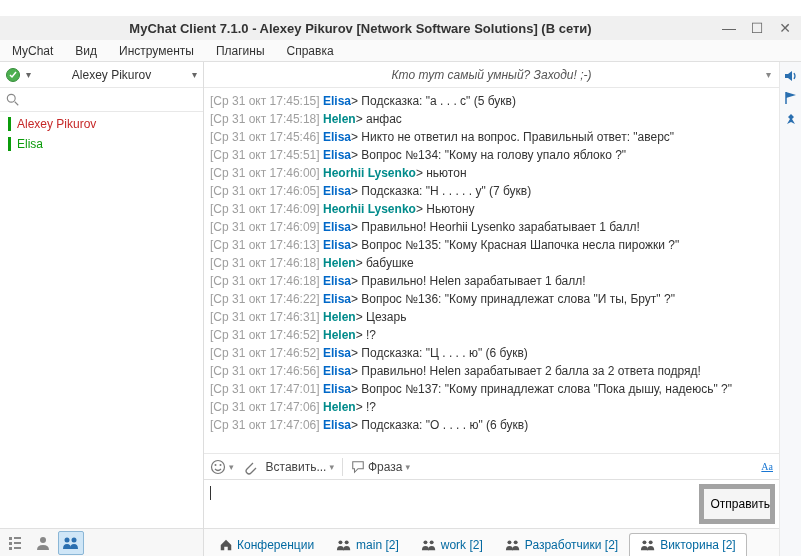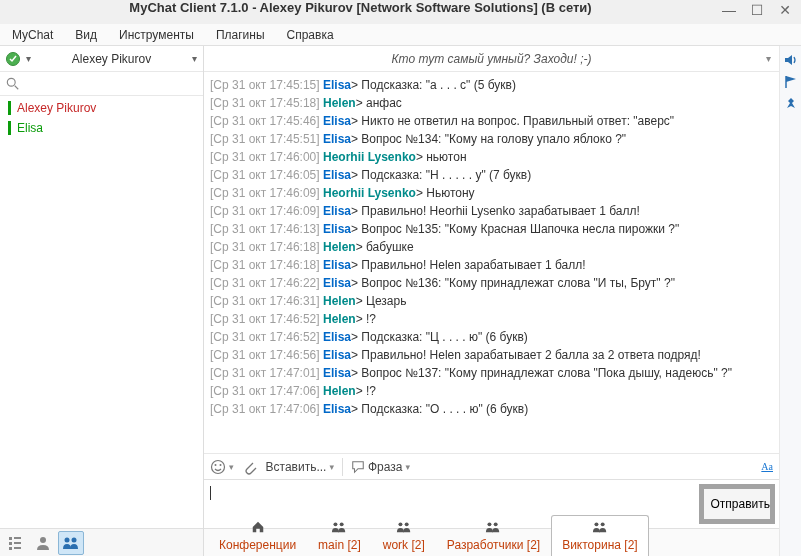--- a/index.html
+++ b/index.html
@@ -1,17 +1,17 @@
 <!DOCTYPE html>
 <html><head>
 <meta charset="utf-8">
 <style>
 * { margin: 0; padding: 0; box-sizing: border-box; font-family: Arial, sans-serif; font-size: 12px; }
 body { background: #fff; width: 801px; height: 556px; overflow: hidden; display: flex; flex-direction: column; }
-.titlebar { height: 24px; background: #f0f0f0; display: flex; padding: 0 4px; }
+.titlebar { height: 24px; background: #f0f0f0; display: flex; align-items: center; padding: 0 4px; margin-top: 16px; }
 .titlebar-title { flex: 1; text-align: center; font-weight: bold; font-size: 13px; color: #333; }
 .win-controls { display: flex; gap: 4px; }
 .win-btn { width: 24px; height: 20px; display: flex; align-items: center; justify-content: center; cursor: pointer; color: #666; font-size: 14px; }
 .menubar { height: 22px; background: #fafafa; display: flex; align-items: center; padding: 0 4px; gap: 6px; border-bottom: 1px solid #e0e0e0; }
 .menu-item { padding: 3px 8px; cursor: pointer; color: #333; }
 .main { flex: 1; display: flex; overflow: hidden; }
 .sidebar { width: 204px; display: flex; flex-direction: column; border-right: 1px solid #ddd; }
 .sb-header { height: 26px; display: flex; align-items: center; padding: 0 6px; gap: 6px; border-bottom: 1px solid #e8e8e8; }
 .status-dot { width: 14px; height: 14px; border-radius: 50%; background: #4caf50; border: 1px solid #388e3c; display:flex;align-items:center;justify-content:center;}
 .sb-name { flex: 1; text-align: center; color: #333; }
@@ -38,21 +38,21 @@
 .user-teal { color: #008b8b; font-weight: bold; }
 .gt { color:#333; }
 .compose-bar { height: 26px; display: flex; align-items: center; padding: 0 6px; gap: 8px; border-top: 1px solid #e8e8e8; }
 .cb-item { display: flex; align-items: center; gap: 3px; cursor: pointer; color: #444; }
 .cb-sep { height:18px;width:1px;background:#ddd;}
 .aa { margin-left:auto; color:#1976d2; text-decoration:underline; cursor:pointer; font-family: 'Times New Roman', serif; font-size:10px;}
 .compose-area { display:flex; border-top:1px solid #e0e0e0;}
 .input-box { flex:1; padding: 6px; min-height:48px;}
 .send-btn { width: 76px; margin:4px; border:5px solid #a3a3a3; background:#f5f5f5; cursor:pointer; display:flex;align-items:center;justify-content:flex-end;}
 .chat-tabs { height: 28px; display:flex; align-items:flex-end; border-top:1px solid #e0e0e0; padding:0 4px; background:#fafafa;}
-.ctab { display:flex;align-items:center; gap:4px; padding:4px 10px; cursor:pointer; border:1px solid transparent; border-bottom:none; color:#c2410c;flex-direction:column;}
+.ctab { display:flex;align-items:center; gap:4px; padding:4px 10px; cursor:pointer; border:1px solid transparent; border-bottom:none; color:#0369a1;}
 .ctab.active { background:#fff; border-color:#bbb; border-radius:3px 3px 0 0;}
 .right-rail { width: 22px; display:flex; flex-direction:column; gap:2px; padding-top:4px; border-left:1px solid #e8e8e8; background:#f7f8fa;}
 .rr-item { width:20px; height:20px; display:flex;align-items:center;justify-content:center; cursor:pointer; margin:0 auto;}
 .cursor-bar { display:inline-block; width:1px; height:14px; background:#333; animation: blink 1s infinite;}
 @keyframes blink { 50% { opacity:0; } }
 svg { display:block; }
 </style>
 </head>
 <body>
 

